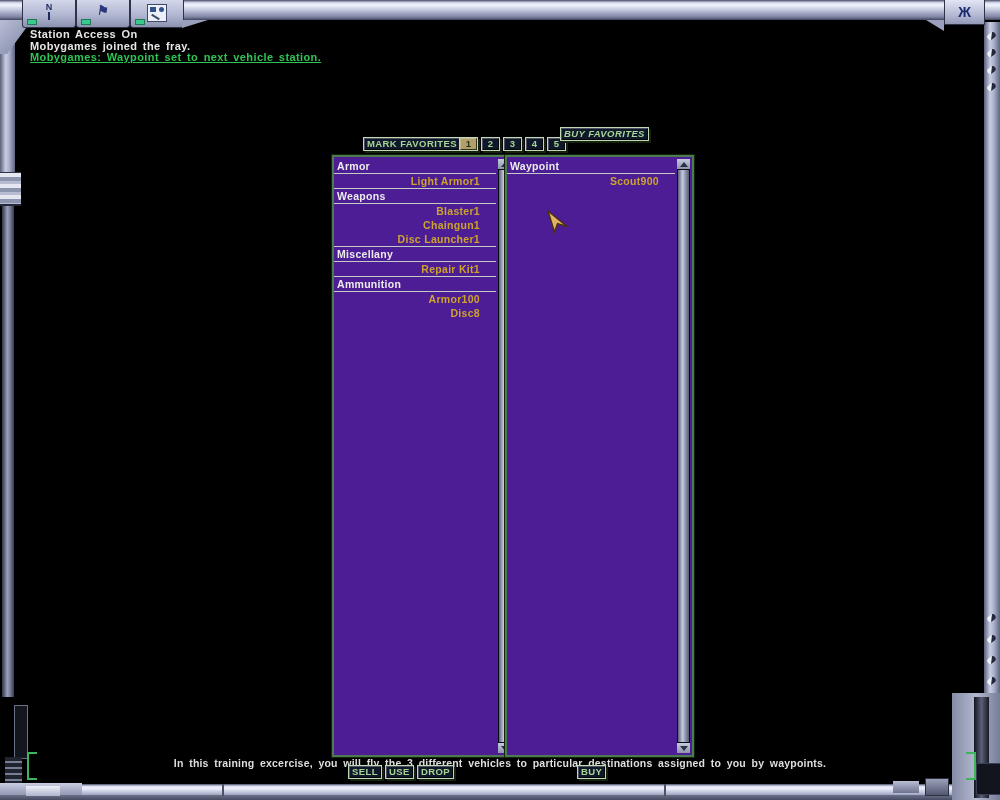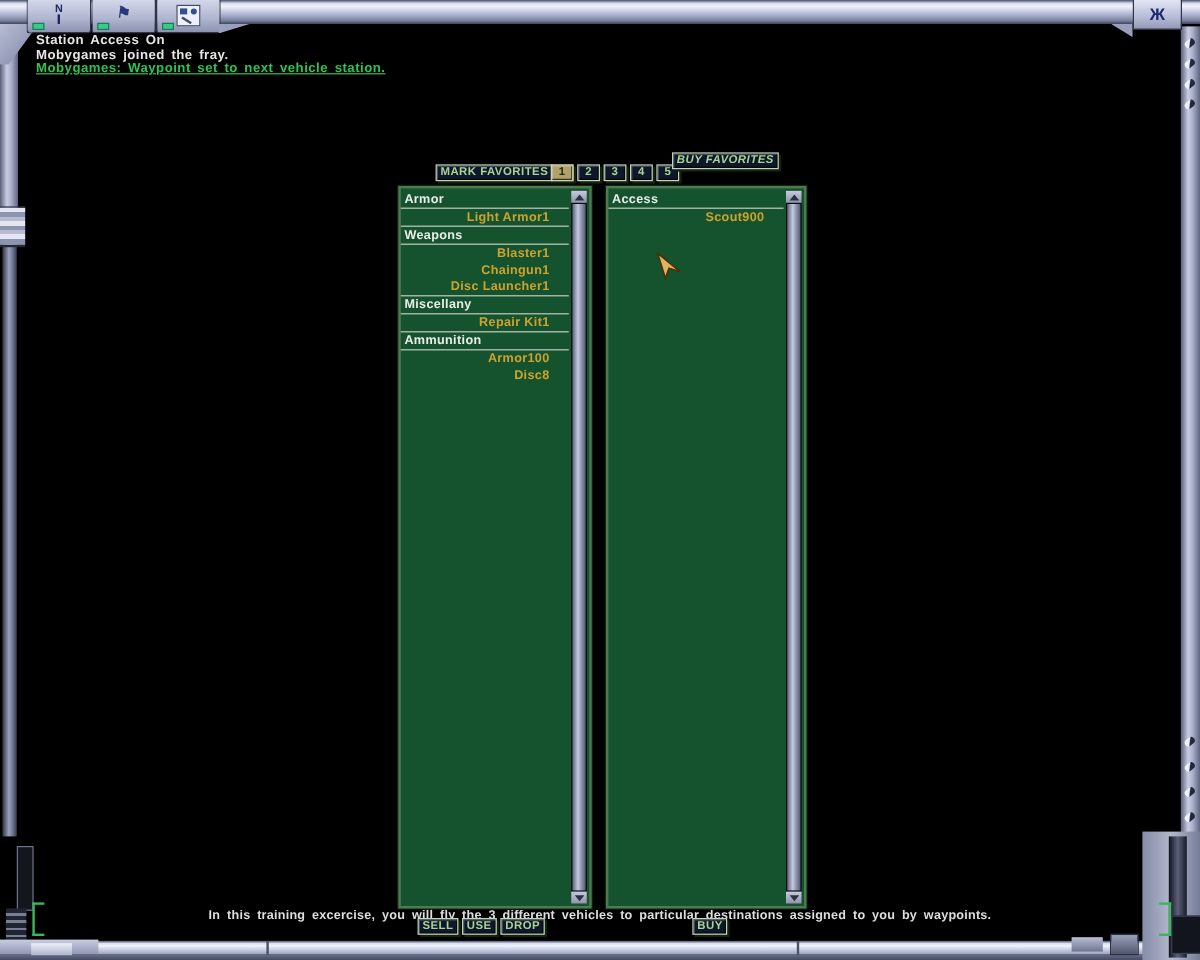--- a/index.html
+++ b/index.html
@@ -65,21 +65,21 @@
   .gbtn{background:#0f172a;border:1px solid #c2d8b4;color:#a8d494;
         font-size:9.5px;line-height:11px;letter-spacing:.4px;text-align:center;
         padding:0 3px;height:12px;
         box-shadow:inset 1px 1px 0 rgba(255,255,255,.25),inset -1px -1px 0 rgba(0,0,0,.7),2px 2px 0 #15230e;
         cursor:pointer;white-space:nowrap;}
   .slotwrap{left:459px;top:137px;display:flex;gap:3px;z-index:6;}
   .slot{width:11px;}
   .slot.sel{background:#b1a06a;color:#242e12;}
 
   
-  .panel{border:2px solid #4e7a50;background:#14532d;z-index:5;box-shadow:0 0 0 1px #14240f;}
+  .panel{border:2px solid #4e7a50;background:#4c1d95;z-index:5;box-shadow:0 0 0 1px #14240f;padding-left:22px;}
   .panel-inner{position:absolute;left:0;top:2px;right:17px;bottom:0;}
   .prow{height:14px;display:flex;align-items:center;font-size:10.5px;letter-spacing:.3px;}
   .phead{color:#ececea;border-top:1px solid #c4cbc2;border-bottom:1px solid #c4cbc2;padding-left:3px;}
   .phead:first-child{border-top:none;}
   .pitem{color:#cda32e;padding-left:12px;justify-content:flex-end;}
   .pitem .qt{margin-right:16px;}
   .sbar{position:absolute;top:2px;right:2px;bottom:2px;width:13px;background:#0c0c14;}
   .sarrow{position:absolute;left:0;width:13px;height:10px;
           background:linear-gradient(180deg,#c6cade,#8d94ae);display:flex;align-items:center;justify-content:center;}
   .sarrow.up{top:0;} .sarrow.down{bottom:0;}
@@ -212,21 +212,21 @@
       </div>
     <div class="sthumb"></div>
     <div class="sarrow down">
         <span class="tri-down"></span>
       </div>
   </div>
 </div>
 
 <div class="abs panel" style="left:505px;top:155px;width:163px;height:598px;">
   <div class="panel-inner">
-      <div class="prow phead">Access</div>
+      <div class="prow phead">Waypoint</div>
       <div class="prow pitem">
         <span class="nm">Scout</span>
         <span class="qt">900</span>
       </div>
     </div>
   <div class="sbar">
     <div class="sarrow up">
         <span class="tri-up"></span>
       </div>
     <div class="sthumb"></div>

